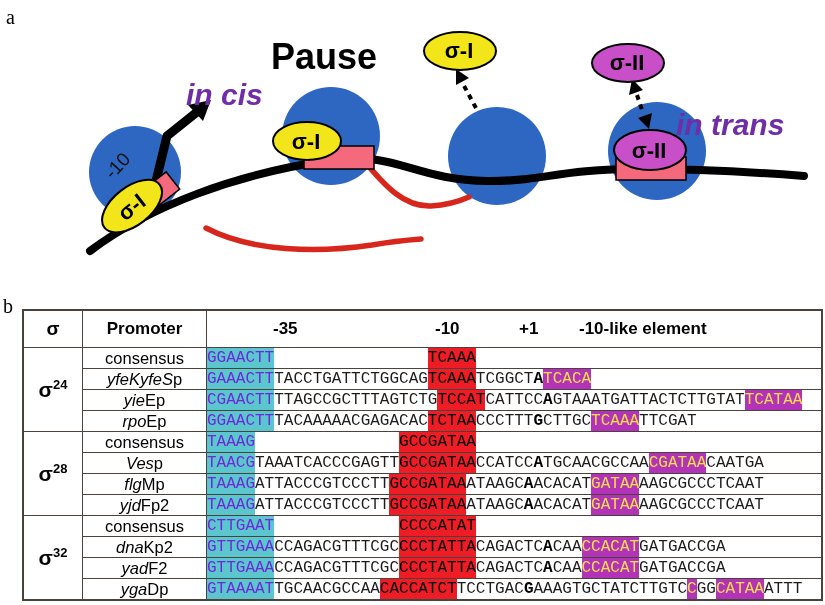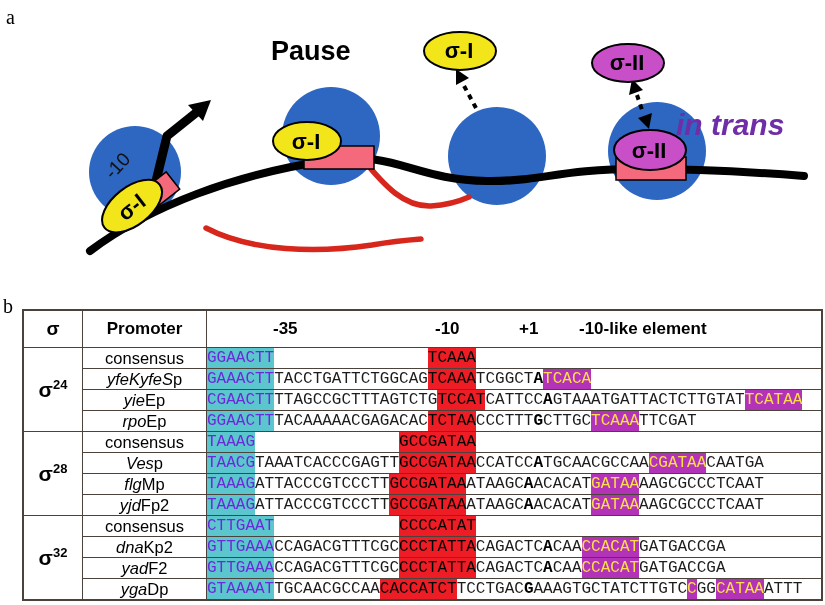--- a/index.html
+++ b/index.html
@@ -2,21 +2,21 @@
 <html style="--hl-cyan: #5cc6ce; --hl-red: #ee1c24; --hl-purple: #b232b8;"><head>
 <meta charset="utf-8">
 <style>
   html,body{margin:0;padding:0;background:#fff;}
   .figure{position:relative;width:825px;height:605px;background:#fff;overflow:hidden;
           font-family:"Liberation Sans",sans-serif;}
   .abs{position:absolute;}
   .panel-label{font-family:"Liberation Serif",serif;font-size:20px;color:#000;}
   .lbl-a{left:6px;top:6px;}
   .lbl-b{left:3px;top:295px;}
-  .pause{left:271px;top:36px;font-size:27px;font-weight:bold;color:#000;}
+  .pause{left:271px;top:36px;font-size:36px;font-weight:bold;color:#000;}
   .incis{left:186px;top:78px;font-size:30px;font-weight:bold;font-style:italic;}
   .intrans{left:676px;top:68px;font-size:30px;font-weight:bold;font-style:italic;}
   svg text{font-family:"Liberation Sans",sans-serif;}
   .sigma-txt{font-size:22px;font-weight:bold;fill:#000;}
   .m10-txt{font-size:19px;fill:#111;}
 
   
   table.promoters{position:absolute;left:22px;top:309px;border-collapse:collapse;
      table-layout:fixed;background:#fff;}
   table.promoters th,table.promoters td{border:1.5px solid #4c423c;padding:0;margin:0;}
@@ -85,20 +85,21 @@
     <polygon points="649,129 652,113 638,118" fill="#000"></polygon>
 
     <ellipse cx="460" cy="51" rx="36" ry="19" fill="#f2e51a" stroke="#000" stroke-width="2"></ellipse>
     <text x="459" y="58" text-anchor="middle" class="sigma-txt">σ-I</text>
     <ellipse cx="628" cy="63" rx="36" ry="19" fill="#c84fc8" stroke="#000" stroke-width="2"></ellipse>
     <text x="627" y="70" text-anchor="middle" class="sigma-txt">σ-II</text>
   </svg>
 
   <div class="abs panel-label lbl-a">a</div>
   <div class="abs pause">Pause</div>
+  <div class="abs incis" style="color: rgb(111, 45, 168);">in cis</div>
   <div class="abs intrans" style="color: rgb(111, 45, 168); margin-top: 40px;">in trans</div>
   <div class="abs panel-label lbl-b">b</div>
 
   <table class="promoters">
     <thead>
       <tr>
         <th class="sig-h">σ</th>
         <th class="prom-h">Promoter</th>
         <th class="seq-h">
           <span class="h35">-35</span>

